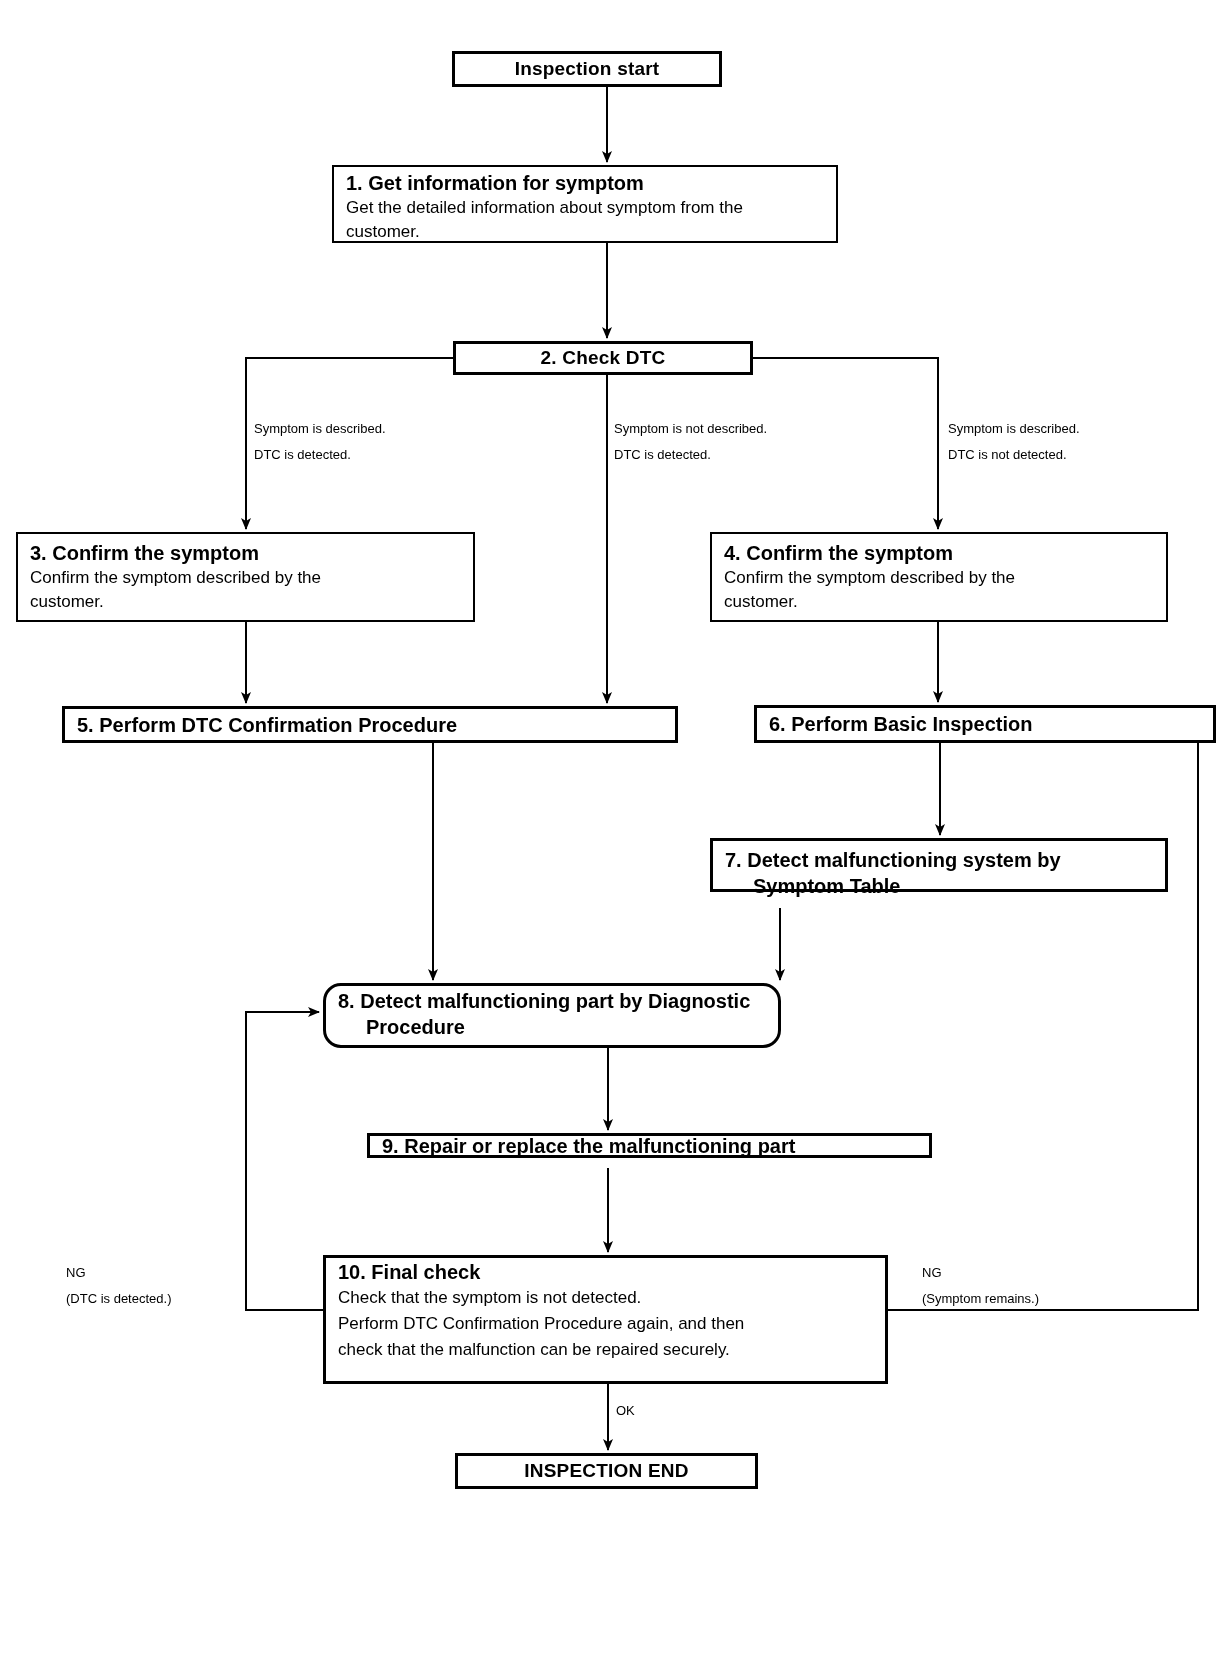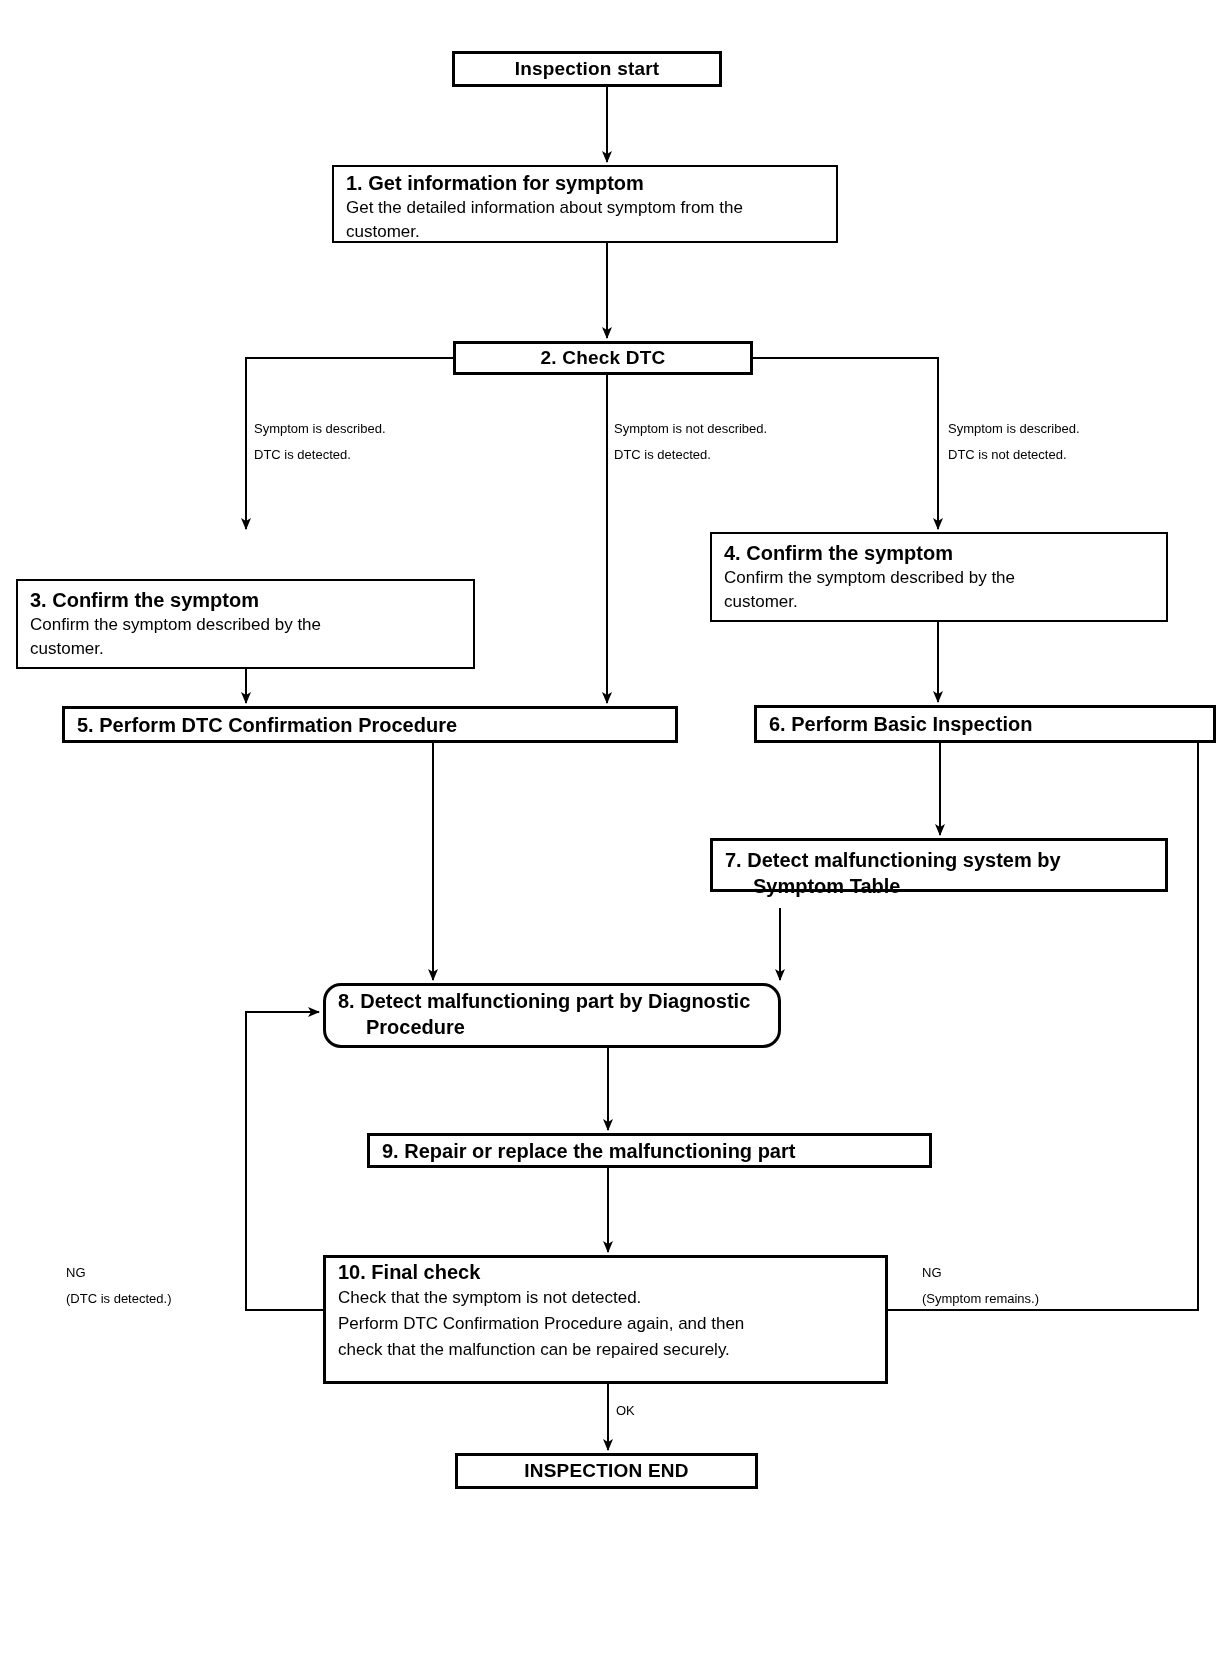--- a/index.html
+++ b/index.html
@@ -54,21 +54,21 @@
   <div class="node thin pad" style="left:332px;top:165px;width:506px;height:78px;padding-top:3px;">
     <div class="title">1. Get information for symptom</div>
     <div class="body">Get the detailed information about symptom from the</div>
     <div class="body">customer.</div>
   </div>
 
   <div class="node center" style="left:453px;top:341px;width:300px;height:34px;">
     <span class="big">2. Check DTC</span>
   </div>
 
-  <div class="node thin pad" style="left:16px;top:532px;width:459px;height:90px;padding-top:6px;margin-top:47px;">
+  <div class="node thin pad" style="left:16px;top:532px;width:459px;height:90px;padding-top:6px;">
     <div class="title">3. Confirm the symptom</div>
     <div class="body">Confirm the symptom described by the</div>
     <div class="body">customer.</div>
   </div>
 
   <div class="node thin pad" style="left:710px;top:532px;width:458px;height:90px;padding-top:6px;">
     <div class="title">4. Confirm the symptom</div>
     <div class="body">Confirm the symptom described by the</div>
     <div class="body">customer.</div>
   </div>
@@ -84,21 +84,21 @@
   <div class="node pad" style="left:710px;top:838px;width:458px;height:54px;padding-top:6px;">
     <div class="title">7. Detect malfunctioning system by</div>
     <div class="title indent2">Symptom Table</div>
   </div>
 
   <div class="node pad" style="left:323px;top:983px;width:458px;height:65px;padding-top:2px;border-radius:18px;">
     <div class="title">8. Detect malfunctioning part by Diagnostic</div>
     <div class="title indent2">Procedure</div>
   </div>
 
-  <div class="node vcenter" style="left:323px;top:1133px;width:565px;height:35px;padding-left:12px;">
+  <div class="node vcenter" style="left:323px;top:1133px;width:565px;height:25px;padding-left:12px;">
     <span class="title">9. Repair or replace the malfunctioning part</span>
   </div>
 
   <div class="node pad" style="left:323px;top:1255px;width:565px;height:129px;padding-top:1px;">
     <div class="title">10. Final check</div>
     <div class="body10">Check that the symptom is not detected.</div>
     <div class="body10">Perform DTC Confirmation Procedure again, and then</div>
     <div class="body10">check that the malfunction can be repaired securely.</div>
   </div>
 

